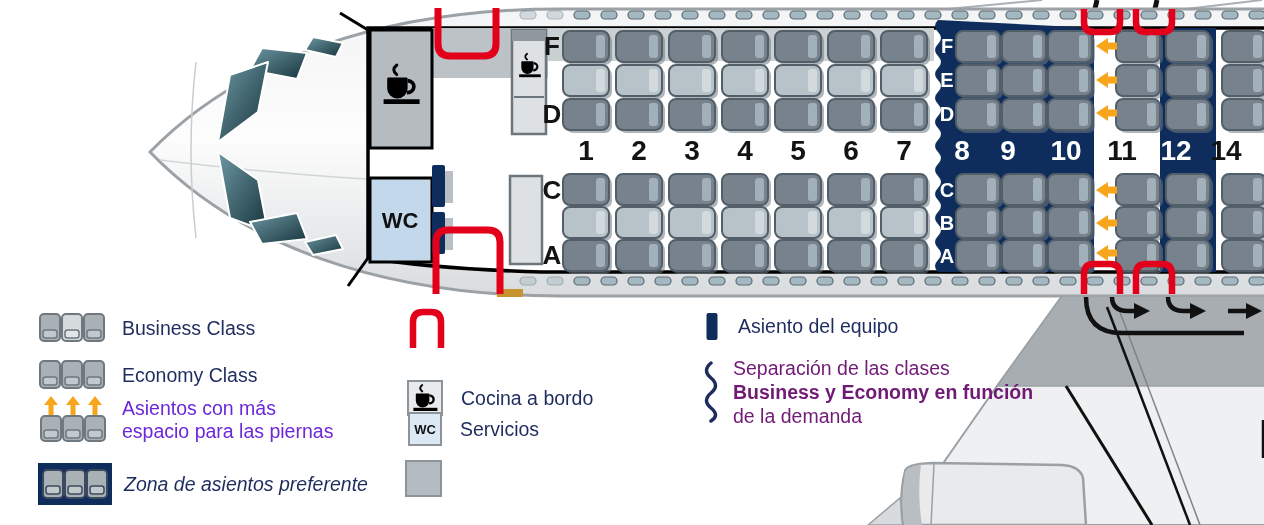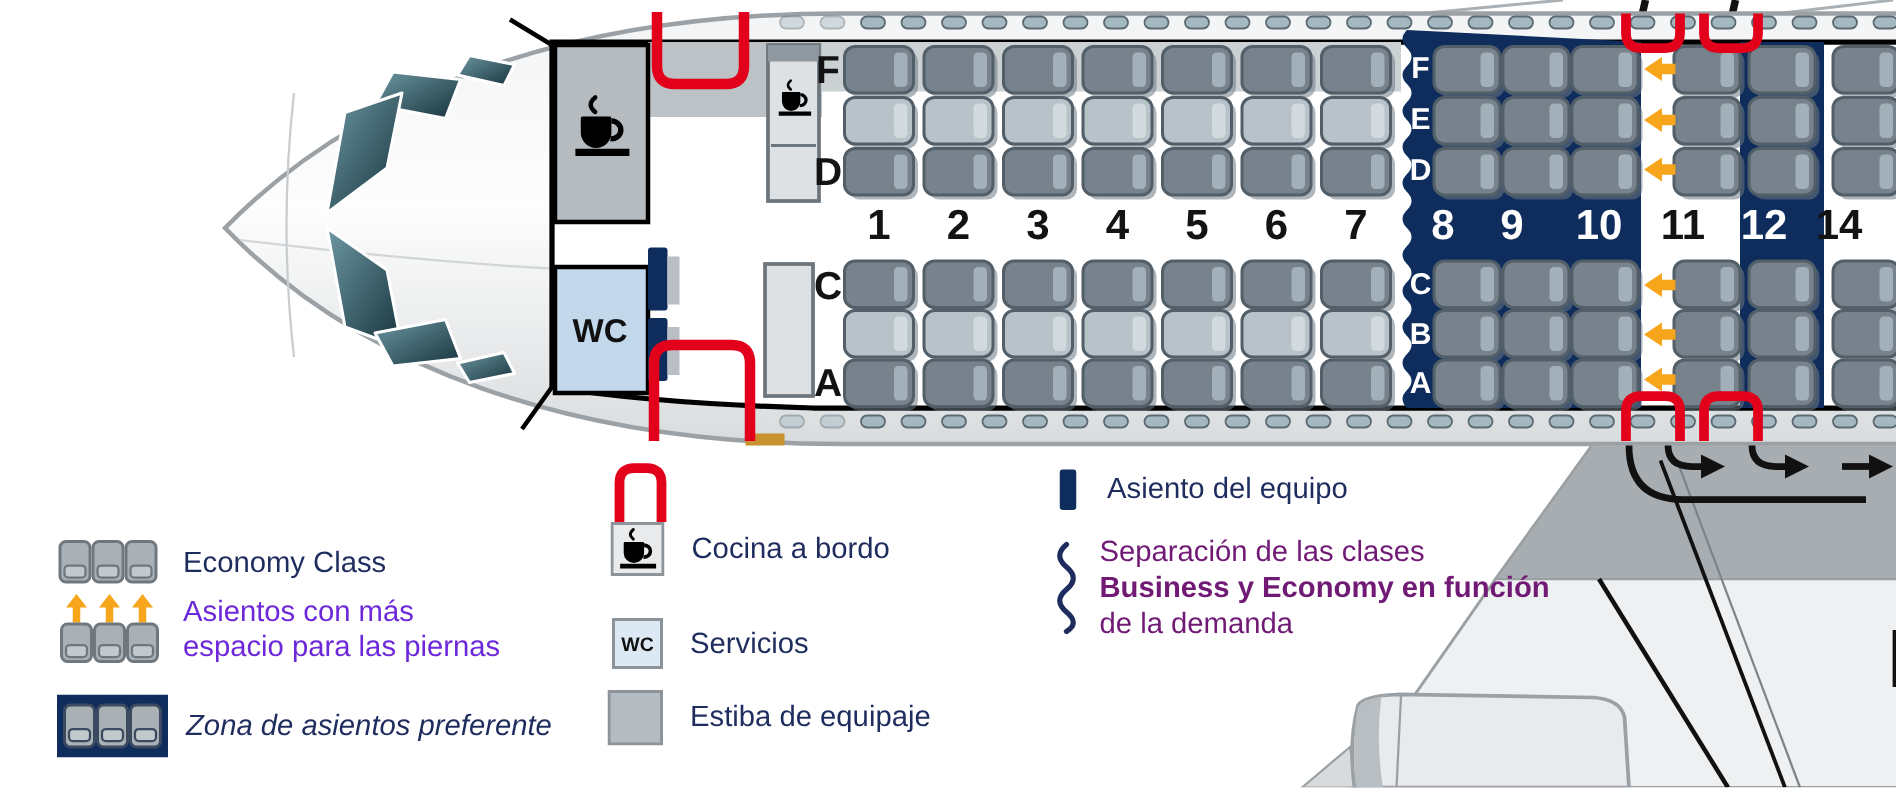--- a/index.html
+++ b/index.html
@@ -442,20 +442,33 @@
     <polygon points="1134,303 1150,311 1134,319" fill="#111" stroke="none"></polygon>
     <path d="M1168,297 Q1168,311 1184,311 H1190"></path>
     <polygon points="1190,303 1206,311 1190,319" fill="#111" stroke="none"></polygon>
     <path d="M1228,311 H1246"></path>
     <polygon points="1246,303 1262,311 1246,319" fill="#111" stroke="none"></polygon>
   </g>
 </svg>
 
 <div class="legend">
 
+  <div class="lg-item" style="left:38px;top:310px;">
+    <svg width="68" height="36">
+      <g stroke="#6f787f" stroke-width="2">
+        <rect x="2" y="4" width="20" height="27" rx="4" fill="#a9b1b7"></rect>
+            <rect x="24" y="4" width="20" height="27" rx="4" fill="#d6dbde"></rect>
+            <rect x="46" y="4" width="20" height="27" rx="4" fill="#a9b1b7"></rect>
+        <rect x="5" y="20" width="14" height="8" rx="2.5" fill="#c2c9cd" stroke-width="1.5"></rect>
+            <rect x="27" y="20" width="14" height="8" rx="2.5" fill="#e2e6e8" stroke-width="1.5"></rect>
+            <rect x="49" y="20" width="14" height="8" rx="2.5" fill="#c2c9cd" stroke-width="1.5"></rect>
+      </g>
+    </svg>
+    <span class="lg-label" style="margin-left: 16px; color: rgb(31, 44, 94);">Business Class</span>
+  </div>
 
   <div class="lg-item" style="left:38px;top:357px;">
     <svg width="68" height="36">
       <g stroke="#6f787f" stroke-width="2">
         <rect x="2" y="4" width="20" height="27" rx="4" fill="#a9b1b7"></rect>
             <rect x="24" y="4" width="20" height="27" rx="4" fill="#a9b1b7"></rect>
             <rect x="46" y="4" width="20" height="27" rx="4" fill="#a9b1b7"></rect>
         <rect x="5" y="20" width="14" height="8" rx="2.5" fill="#c2c9cd" stroke-width="1.5"></rect>
             <rect x="27" y="20" width="14" height="8" rx="2.5" fill="#c2c9cd" stroke-width="1.5"></rect>
             <rect x="49" y="20" width="14" height="8" rx="2.5" fill="#c2c9cd" stroke-width="1.5"></rect>
@@ -500,41 +513,40 @@
     </svg>
     <span class="lg-label" style="margin-left: 12px; color: rgb(31, 44, 94);">Zona de asientos preferente</span>
   </div>
 
   <div class="lg-item" style="left:406px;top:306px;">
     <svg width="40" height="44">
       <path d="M7,42 V16 Q7,6 17,6 H25 Q35,6 35,16 V42" fill="none" class="exit" stroke-width="6.5" stroke-linejoin="round" stroke="#e2001a"></path>
     </svg>
   </div>
 
-  <div class="lg-item" style="left:407px;top:348px;">
+  <div class="lg-item" style="left:407px;top:380px;">
     <svg width="36" height="36">
       <rect x="1" y="1" width="34" height="34" fill="#e8eaec" stroke="#8d9499" stroke-width="2"></rect>
       <use href="#cup-glyph" transform="translate(4,3) scale(0.8)"></use>
     </svg>
     <span class="lg-label" style="margin-left: 18px; color: rgb(31, 44, 94);">Cocina a bordo</span>
   </div>
 
   <div class="lg-item" style="left:408px;top:412px;">
     <svg width="34" height="34">
       <rect x="1" y="1" width="32" height="32" fill="#dce9f5" stroke="#8d9499" stroke-width="2"></rect>
       <text x="17" y="22" text-anchor="middle" font-size="13" font-weight="bold" fill="#111" font-family="Liberation Sans, sans-serif">WC</text>
     </svg>
     <span class="lg-label" style="margin-left: 18px; color: rgb(31, 44, 94);">Servicios</span>
   </div>
 
   <div class="lg-item" style="left:405px;top:460px;">
     <svg width="37" height="37">
       <rect x="1" y="1" width="35" height="35" fill="#b4bbc1" stroke="#8d9499" stroke-width="2"></rect>
     </svg>
-    <span class="lg-label" style="margin-left: 18px; color: rgb(31, 44, 94);">Estiba de equipaje</span>
   </div>
 
   <div class="lg-item" style="left:706px;top:312px;">
     <svg width="12" height="29">
       <rect x="0.5" y="1" width="11" height="27" rx="2" class="navy-box" fill="#0e2c5c"></rect>
     </svg>
     <span class="lg-label" style="margin-left: 20px; color: rgb(31, 44, 94);">Asiento del equipo</span>
   </div>
 
   <div class="lg-item" style="left:698px;top:356px;">

